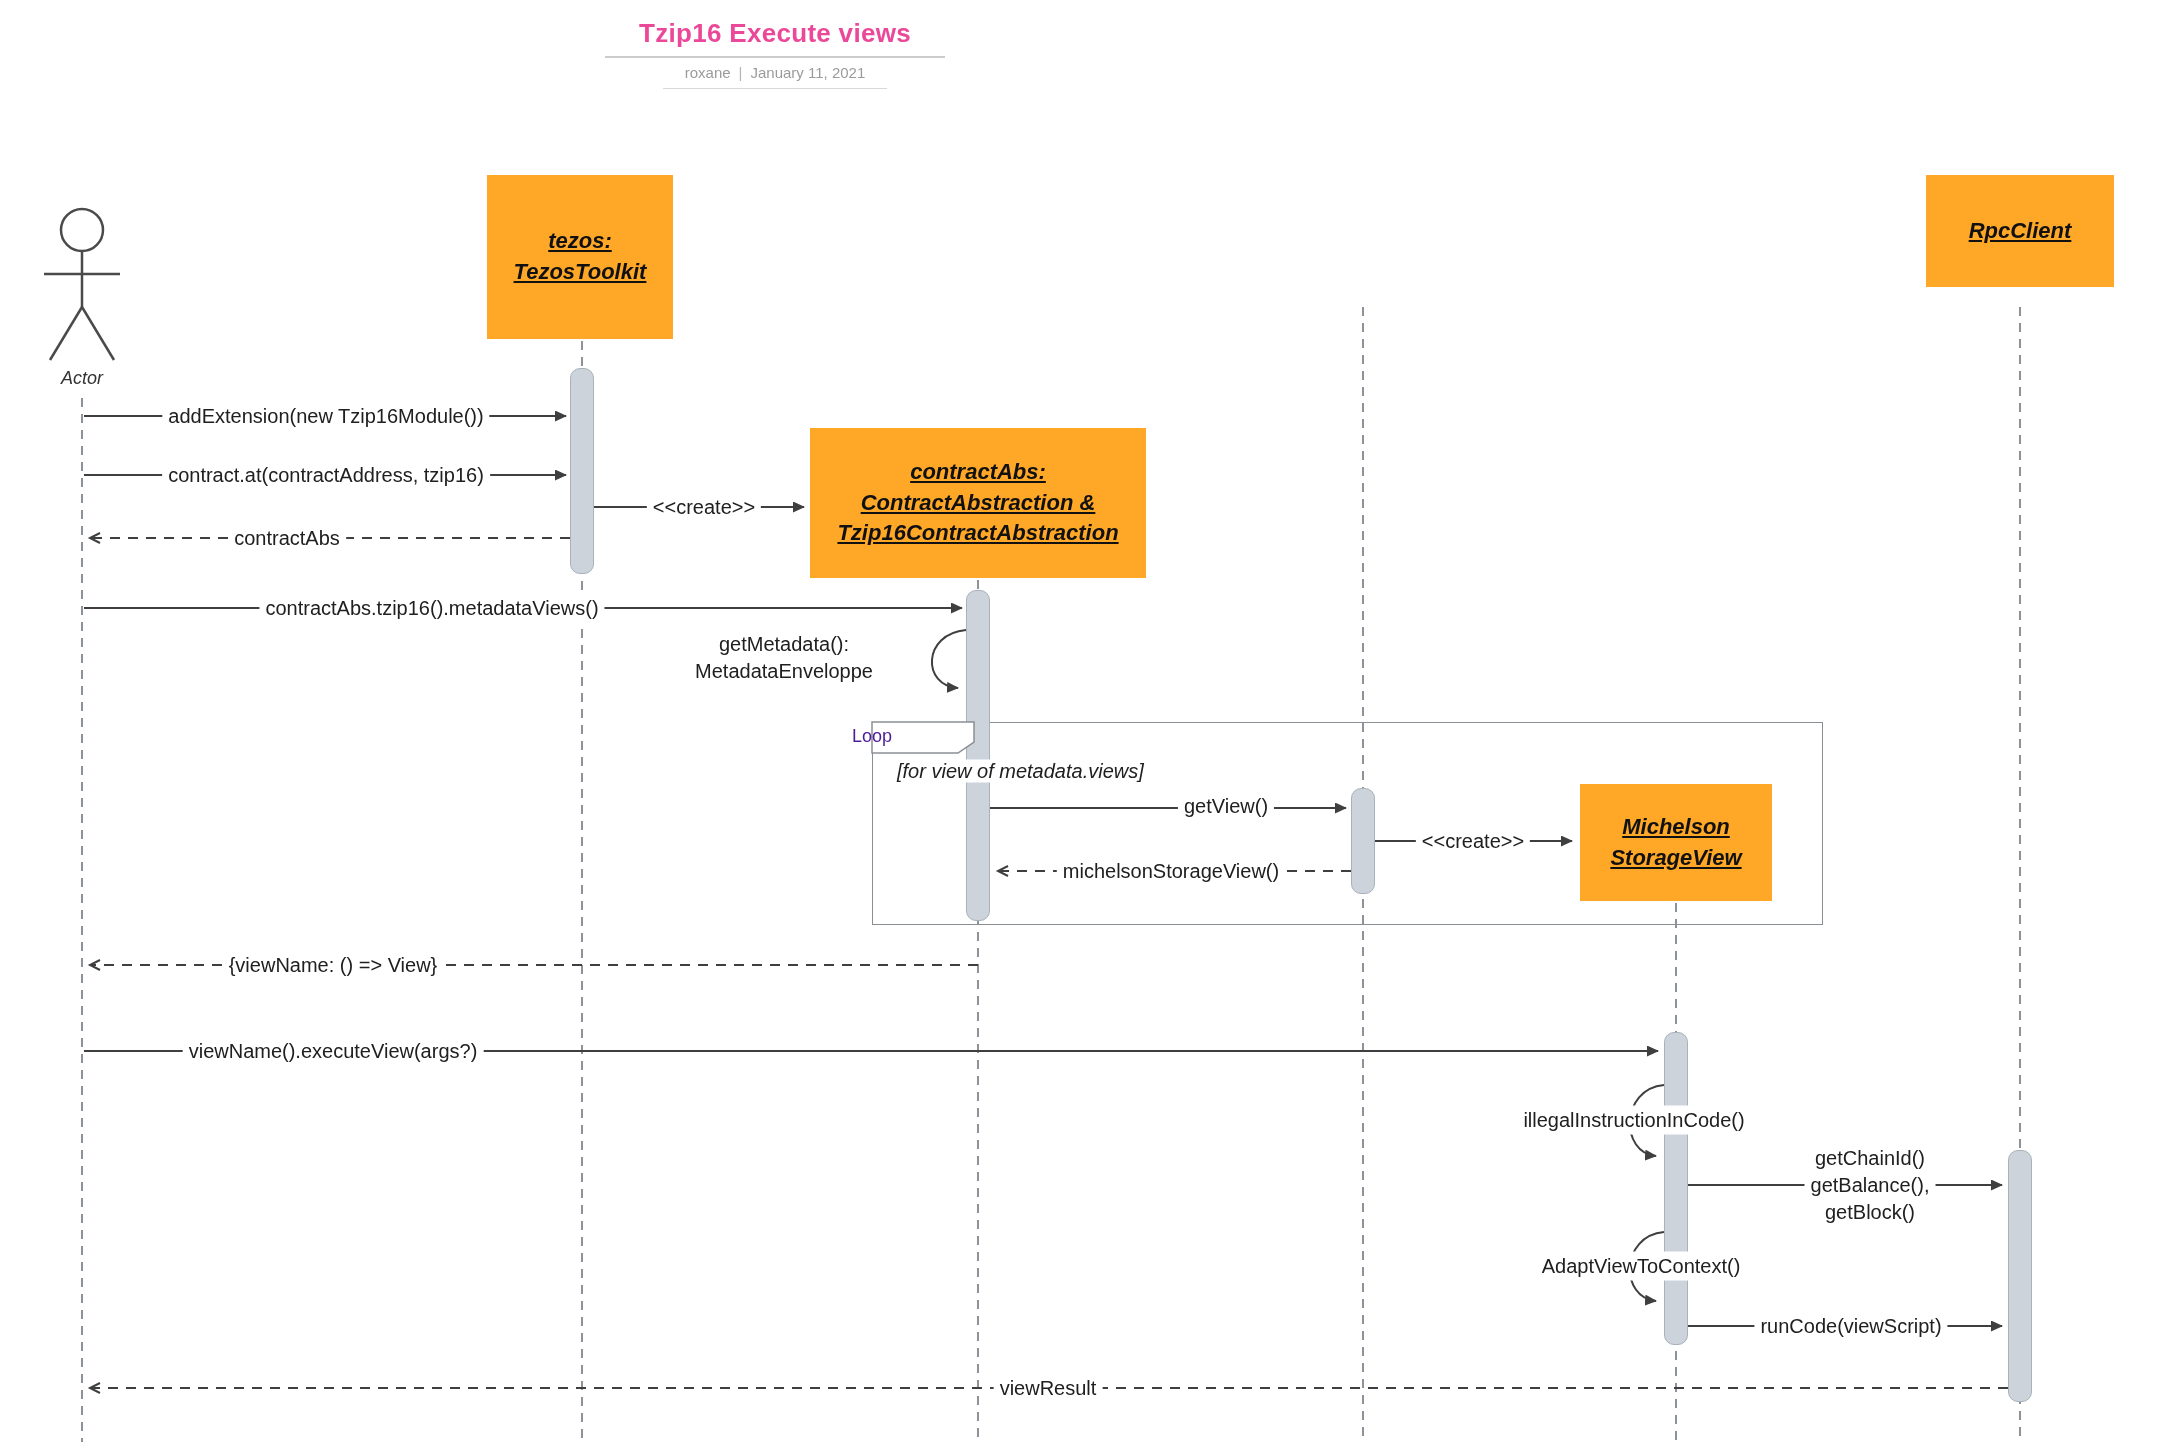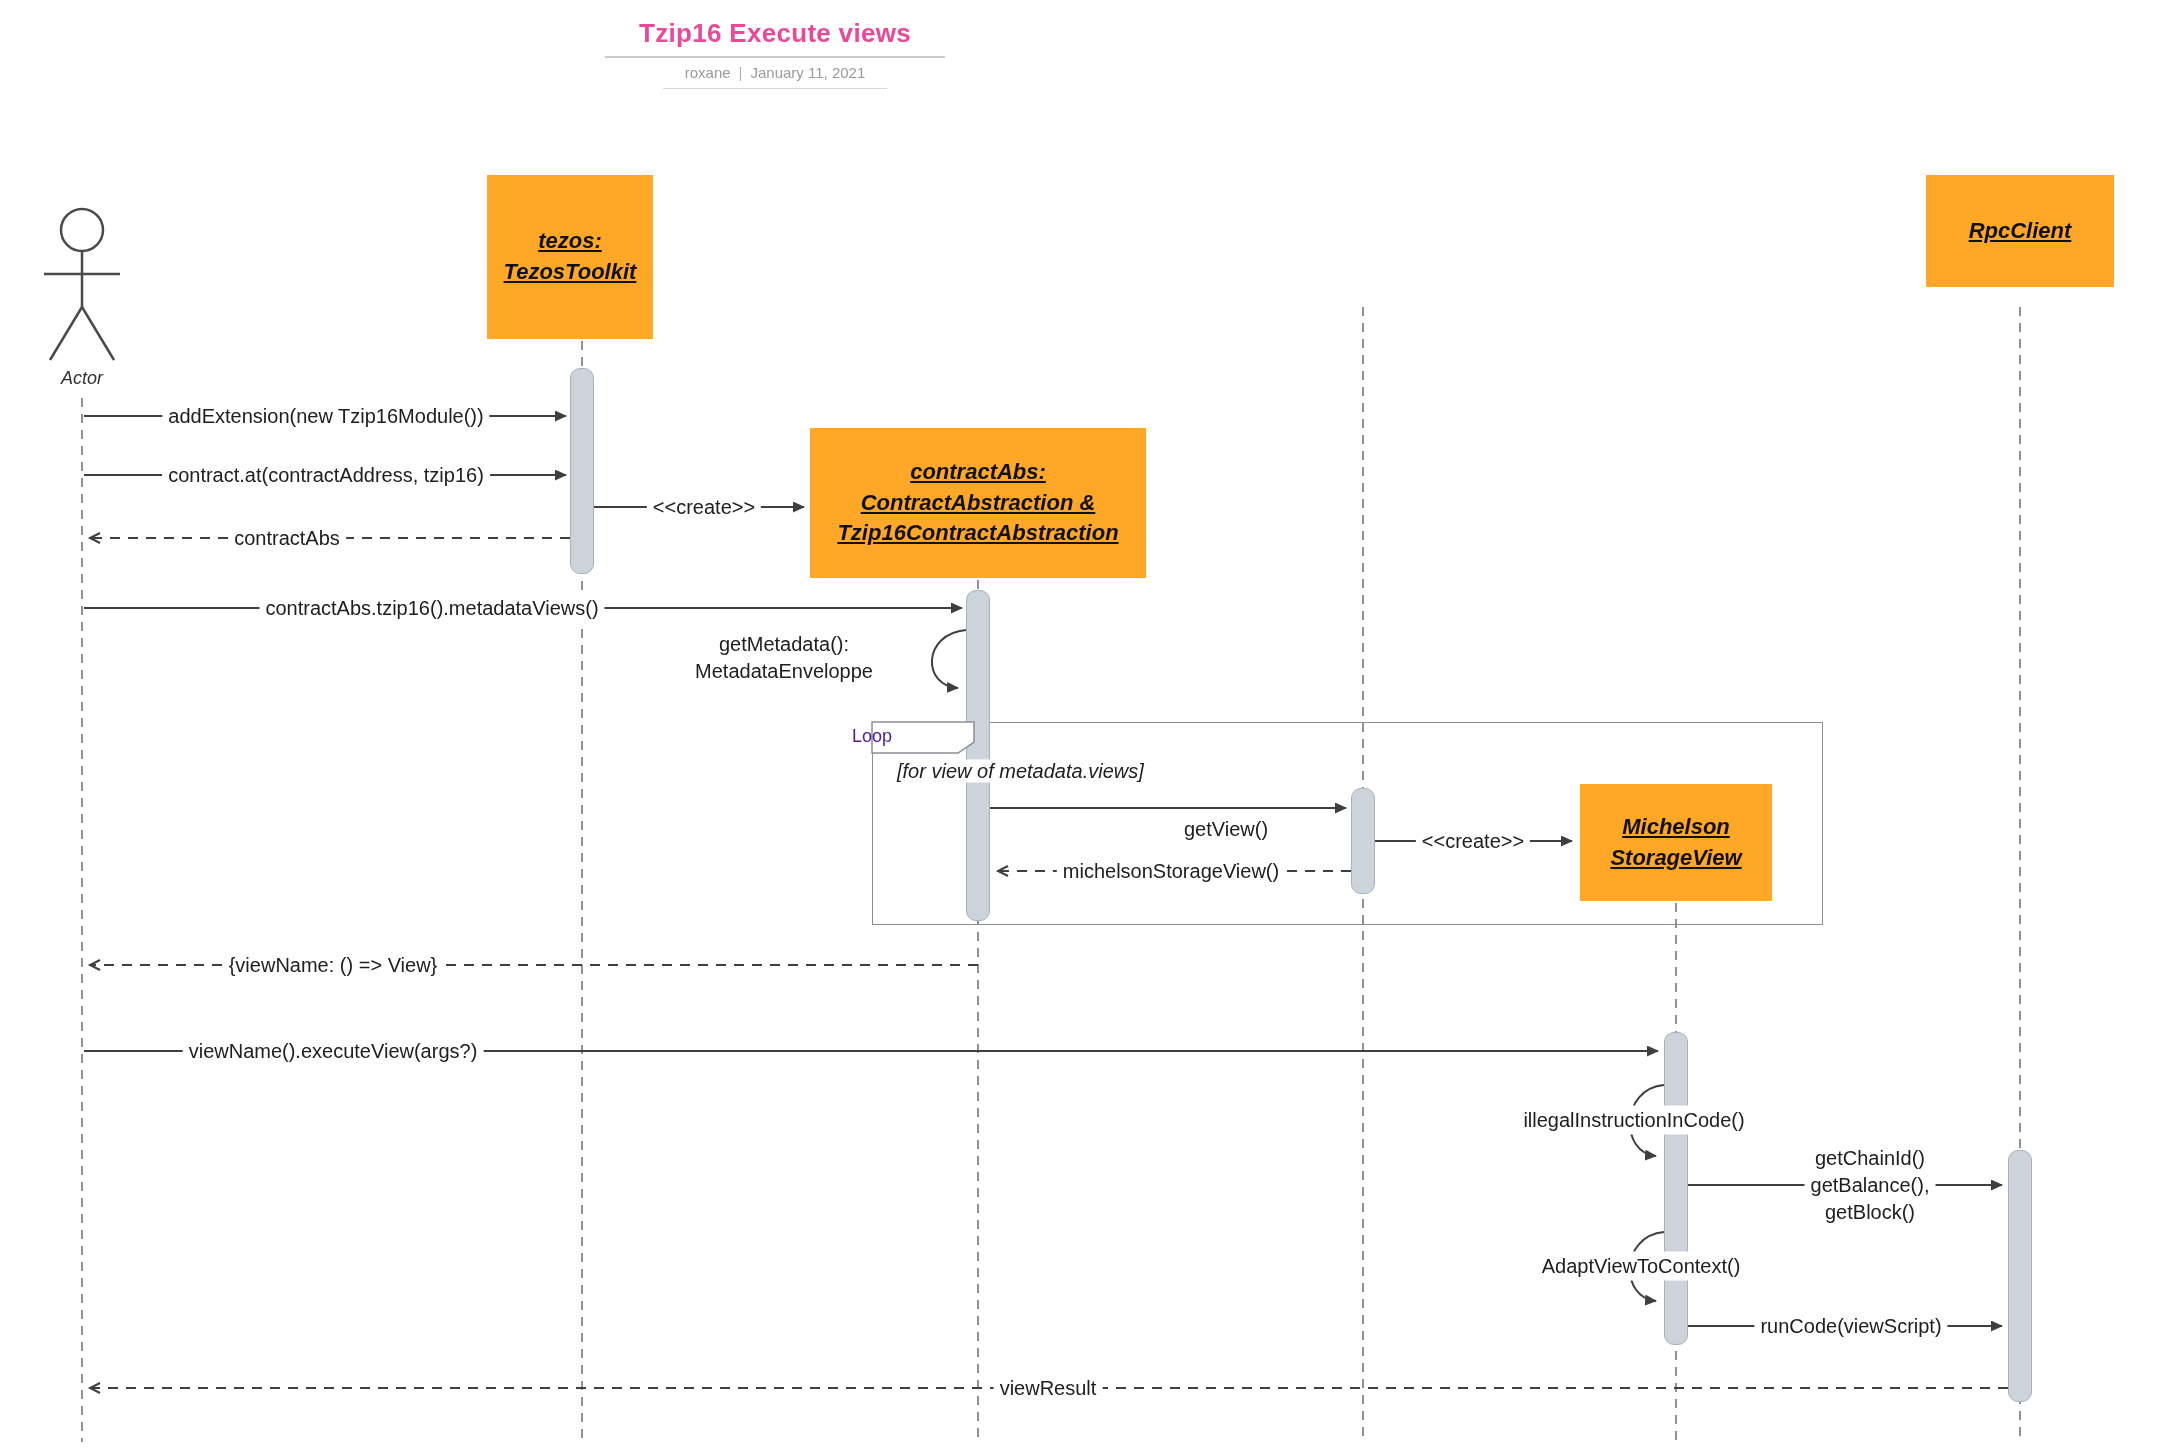--- a/index.html
+++ b/index.html
@@ -105,37 +105,37 @@
       <path d="M 84,1051 H 1658" marker-end="url(#ah-solid)"></path>
       <path d="M 1664,1085 C 1620,1089 1620,1153 1656,1156" marker-end="url(#ah-solid)"></path>
       <path d="M 1688,1185 H 2002" marker-end="url(#ah-solid)"></path>
       <path d="M 1664,1232 C 1620,1236 1620,1298 1656,1301" marker-end="url(#ah-solid)"></path>
       <path d="M 1688,1326 H 2002" marker-end="url(#ah-solid)"></path>
       <path d="M 2008,1388 H 90" marker-end="url(#ah-open)" stroke-dasharray="10 8"></path>
     </g>
     <path d="M 872,722 L 974,722 L 974,742 L 958,753 L 872,753 Z" fill="#ffffff" stroke="#8A8F94" stroke-width="1.5"></path>
   </svg>
 
-  <div class="participant" style="left:487px;  top:175px; width:166px; height:164px;">tezos:
+  <div class="participant" style="left:487px;  top:175px; width:186px; height:164px;">tezos:
 TezosToolkit</div>
   <div class="participant" style="left:810px;  top:428px; width:336px; height:150px;">contractAbs:
 ContractAbstraction &amp;
 Tzip16ContractAbstraction</div>
   <div class="participant" style="left:1580px; top:784px; width:192px; height:117px;">Michelson
 StorageView</div>
   <div class="participant" style="left:1926px; top:175px; width:188px; height:112px;">RpcClient</div>
 
   <div class="msg-label" style="left:326px;  top:416px;">addExtension(new Tzip16Module())</div>
   <div class="msg-label" style="left:326px;  top:475px;">contract.at(contractAddress, tzip16)</div>
   <div class="msg-label" style="left:704px;  top:507px;">&lt;&lt;create&gt;&gt;</div>
   <div class="msg-label" style="left:287px;  top:538px;">contractAbs</div>
   <div class="msg-label" style="left:432px;  top:608px;">contractAbs.tzip16().metadataViews()</div>
   <div class="msg-label" style="left:784px;  top:658px;">getMetadata():
 MetadataEnveloppe</div>
-  <div class="msg-label" style="left:1226px; top:806px;margin-top:23px;">getView()</div>
+  <div class="msg-label" style="left:1226px; top:806px;">getView()</div>
   <div class="msg-label" style="left:1473px; top:841px;">&lt;&lt;create&gt;&gt;</div>
   <div class="msg-label" style="left:1171px; top:871px;">michelsonStorageView()</div>
   <div class="msg-label" style="left:333px;  top:965px;">{viewName: () =&gt; View}</div>
   <div class="msg-label" style="left:333px;  top:1051px;">viewName().executeView(args?)</div>
   <div class="msg-label" style="left:1634px; top:1120px;">illegalInstructionInCode()</div>
   <div class="msg-label" style="left:1870px; top:1185px;">getChainId()
 getBalance(),
 getBlock()</div>
   <div class="msg-label" style="left:1641px; top:1266px;">AdaptViewToContext()</div>
   <div class="msg-label" style="left:1851px; top:1326px;">runCode(viewScript)</div>

